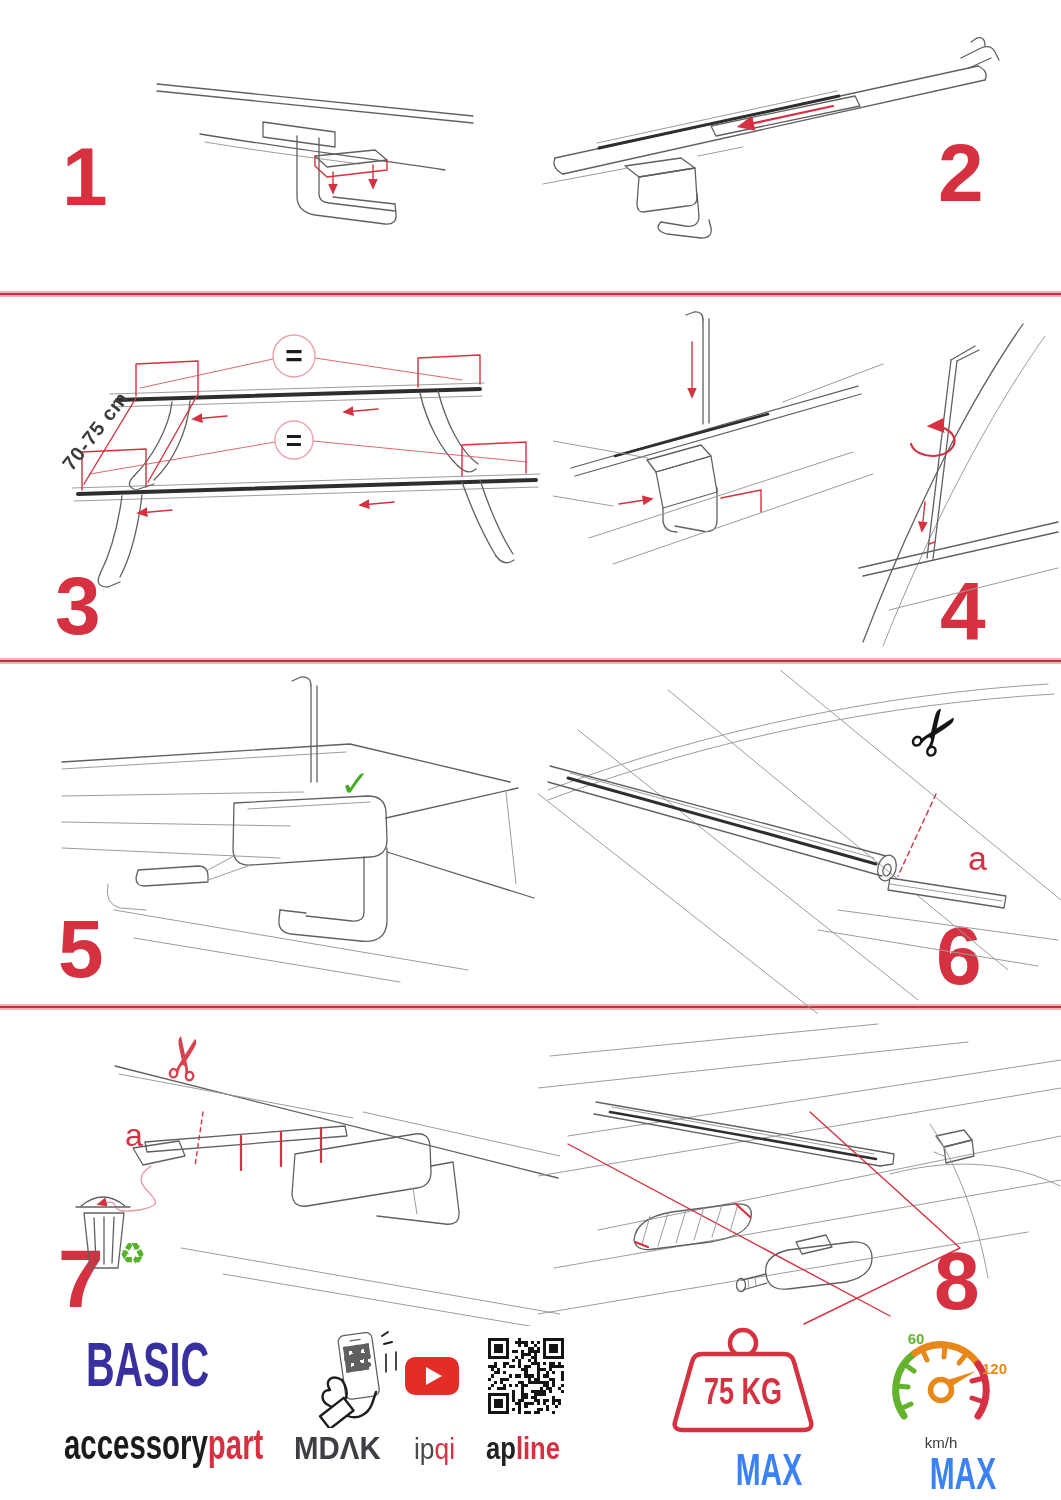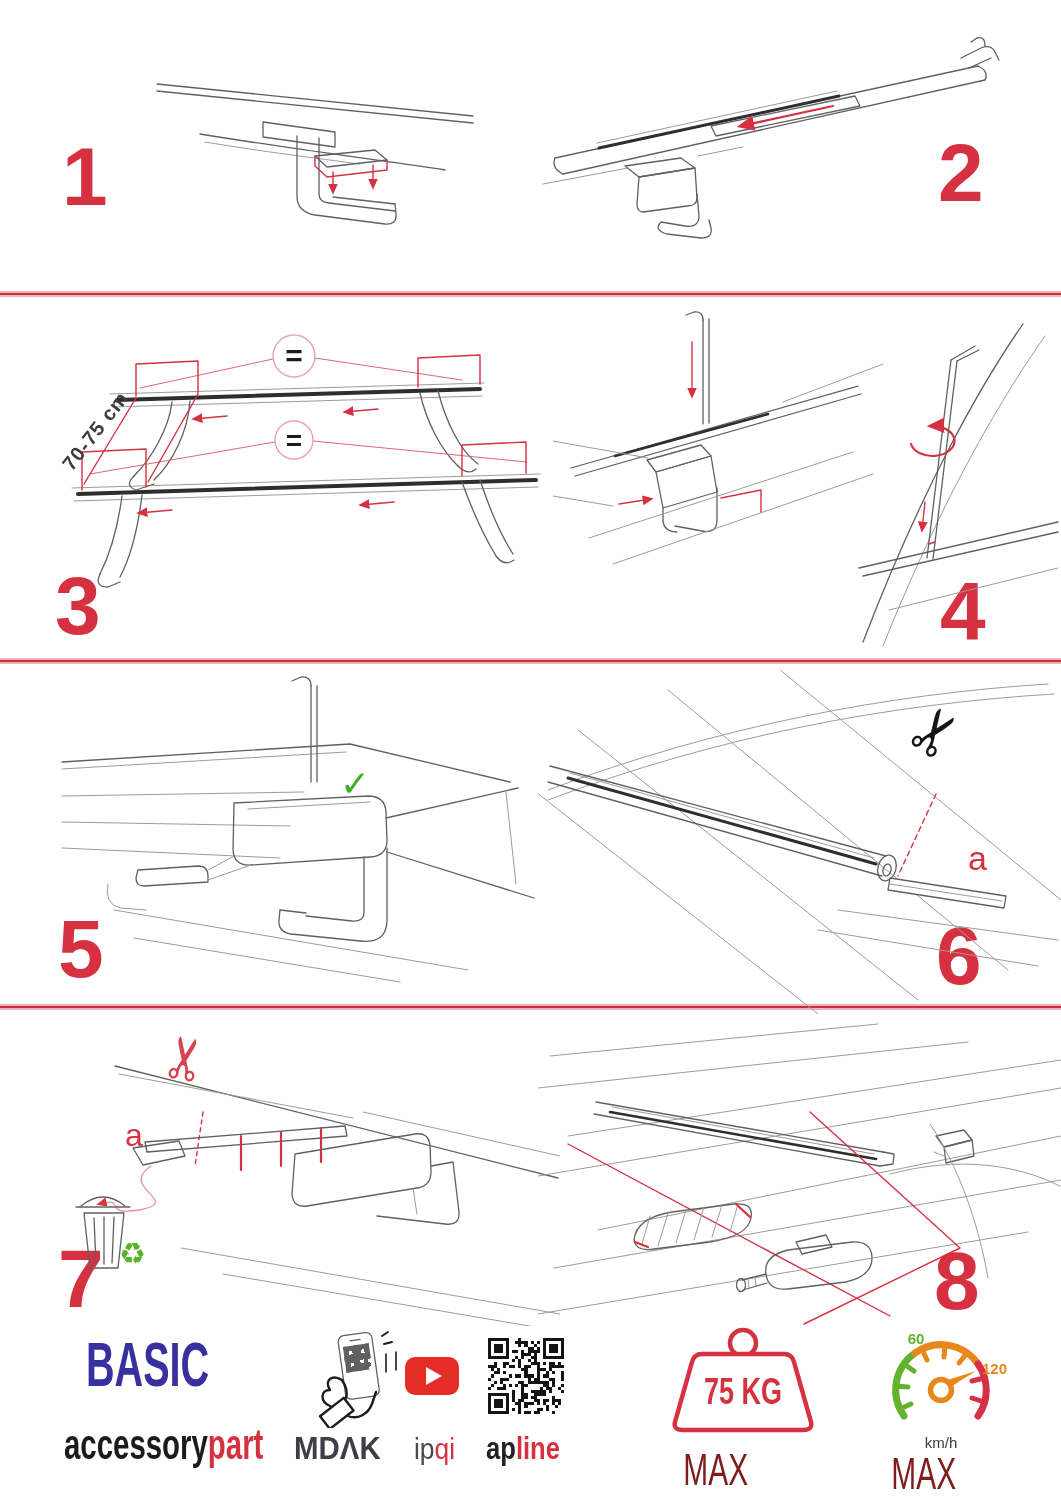--- a/index.html
+++ b/index.html
@@ -30,21 +30,21 @@
          line-height:1;transform:scaleX(0.70);transform-origin:left top;white-space:nowrap;}
   .brand .r{color:#d63140;}
   .mdak{position:absolute;left:294px;top:1432px;font-size:32px;font-weight:700;color:#3e3e45;
         line-height:1;transform:scaleX(0.92);transform-origin:left top;}
   .ipqi{position:absolute;left:414px;top:1434px;font-size:30px;font-weight:400;color:#4a4a4a;
         line-height:1;transform:scaleX(0.88);transform-origin:left top;}
   .ipqi .r{color:#d63140;}
   .apline{position:absolute;left:486px;top:1432px;font-size:32px;font-weight:700;color:#222;
         line-height:1;transform:scaleX(0.80);transform-origin:left top;white-space:nowrap;}
   .apline .r{color:#d63140;}
-  .maxlbl{position:absolute;text-align:left;font-size:44px;font-weight:400;color:#7f1d1d;line-height:1;}
+  .maxlbl{position:absolute;text-align:right;font-size:44px;font-weight:700;color:#3b82f6;line-height:1;}
   .maxlbl span{display:inline-block;transform:scaleX(0.68);}
 </style>
 </head>
 <body>
 
 <div class="page">
 
   <svg width="0" height="0" style="position:absolute">
     <defs>
       <marker id="ah" markerWidth="9" markerHeight="8" refX="6" refY="3.5" orient="auto">

